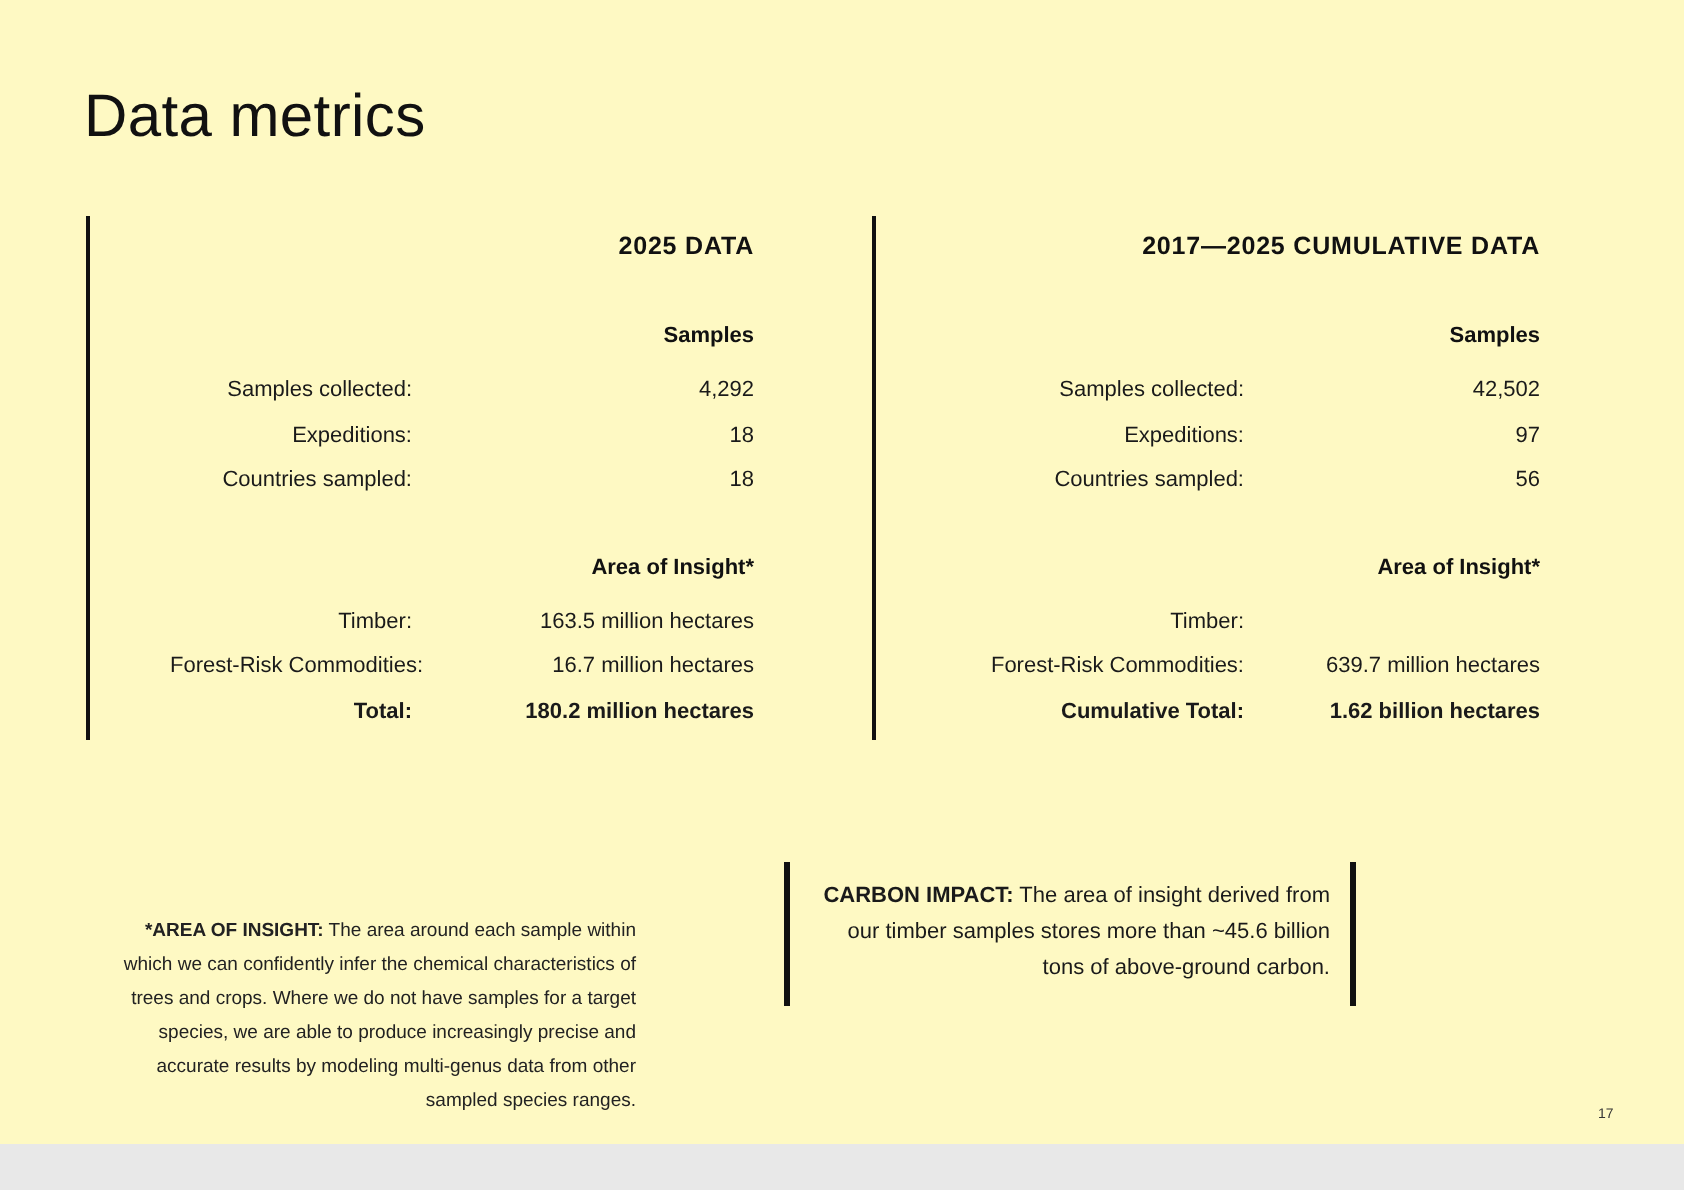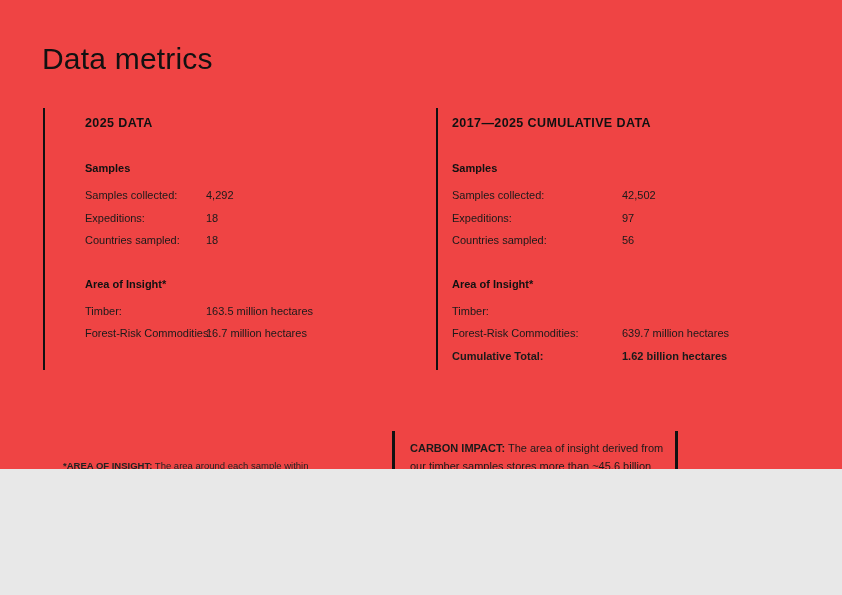--- a/index.html
+++ b/index.html
@@ -1,24 +1,25 @@
 <!DOCTYPE html>
 <html><head>
 <meta charset="utf-8">
 <style>
   html, body { margin: 0; padding: 0; background: #e8e8e8; }
   .page {
     position: relative;
     width: 842px;
-    height: 469px;
-    background: #ef4444;
+    height: 572px;
+    background: #fef9c3;
     font-family: "Liberation Sans", sans-serif;
     color: #1a1a1a;
     overflow: hidden;
     margin: 0 auto;
+    text-align: right;
   }
   .title {
     position: absolute;
     left: 42px;
     top: 42px;
     font-size: 30px;
     font-weight: 400;
     letter-spacing: 0.2px;
     color: #111;
   }
@@ -53,21 +54,21 @@
   .row {
     display: grid;
     grid-template-columns: var(--labelw) 1fr;
     font-size: 11px;
     line-height: 22.6px;
     white-space: nowrap;
   }
   .row.bold { font-weight: bold; }
   .footnote {
     position: absolute;
-    left: 63px;
+    left: 47px;
     top: 457px;
     width: 266px;
     font-size: 9.5px;
     line-height: 17px;
     color: #222;
     padding-left: 5px;
     text-indent: -5px;
   }
   .footnote .lead { font-weight: bold; }
   .callout {
@@ -124,20 +125,24 @@
       <div class="section-title">Area of Insight*</div>
       <div class="rows">
         <div class="row">
           <span>Timber:</span>
           <span>163.5 million hectares</span>
         </div>
         <div class="row">
           <span>Forest-Risk Commodities:</span>
           <span>16.7 million hectares</span>
         </div>
+        <div class="row bold">
+          <span>Total:</span>
+          <span>180.2 million hectares</span>
+        </div>
       </div>
     </div>
   </div>
 
   <div class="col col-right">
     <div class="col-header">2017—2025 CUMULATIVE DATA</div>
 
     <div class="section section-first">
       <div class="section-title">Samples</div>
       <div class="rows">

